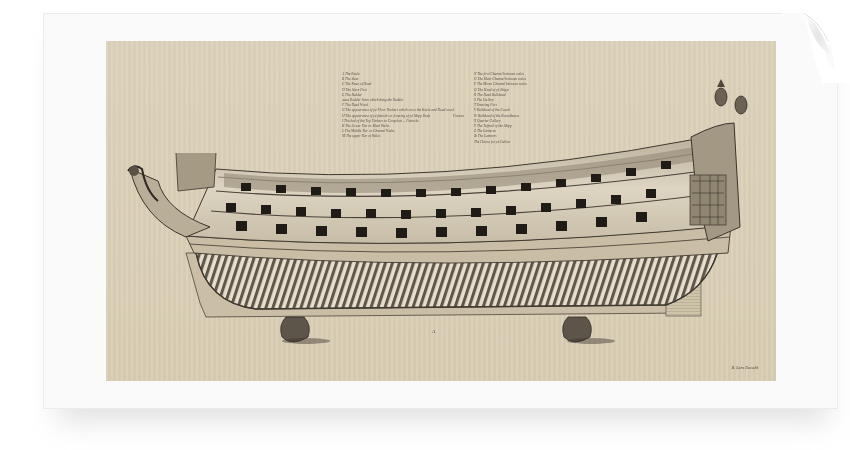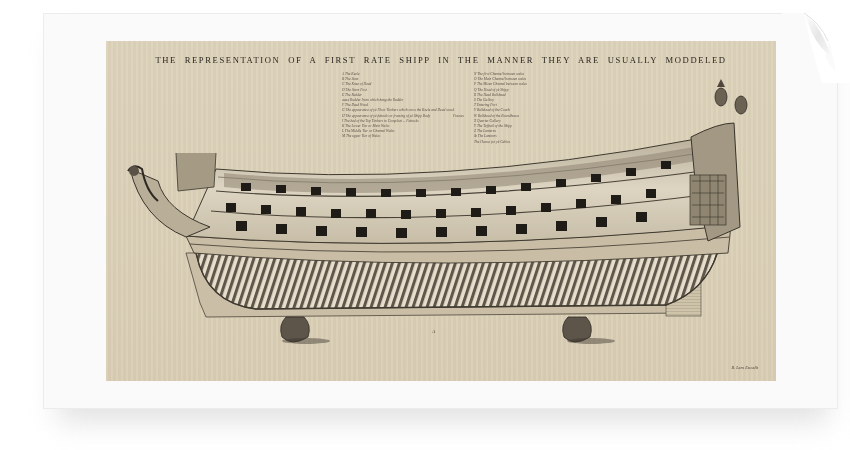--- a/index.html
+++ b/index.html
@@ -36,21 +36,20 @@
   <rect x="0" y="0" width="68" height="70" fill="#ffffff"></rect>
   <path d="M0 0 L22 0 Q40 10 48 30 L56 70 L0 70 Z" fill="#fafafa"></path>
   <path d="M22 0 Q40 10 48 30 Q36 44 56 60 L56 70 L40 70 Q30 40 22 0 Z" fill="#ffffff"></path>
   <path d="M22 0 Q33 8 40 22 Q46 33 48 42 Q38 36 30 20 Z" fill="url(#cg)"></path>
   <path d="M22 0 Q38 10 46 28" stroke="#e2e2e2" stroke-width="1" fill="none"></path>
 </svg>
 
 <div class="print">
   <div class="print-tex"></div>
 
-  <div class="title">THE REPRESENTATION OF A FIRST RATE SHIPP IN THE MANNER THEY ARE USUALLY MODDELED</div>
 
   <div class="legend left">
     <div>A The Keele</div>
     <div>B The Stem</div>
     <div>C The Knee of Head</div>
     <div>D The Stern Post</div>
     <div>E The Rudder</div>
     <div>aaaa Rudder Irons which hang the Rudder</div>
     <div>F The Dead Wood</div>
     <div>G The appearance of yè Floor Timbers which cross the Keele and Dead wood</div>

